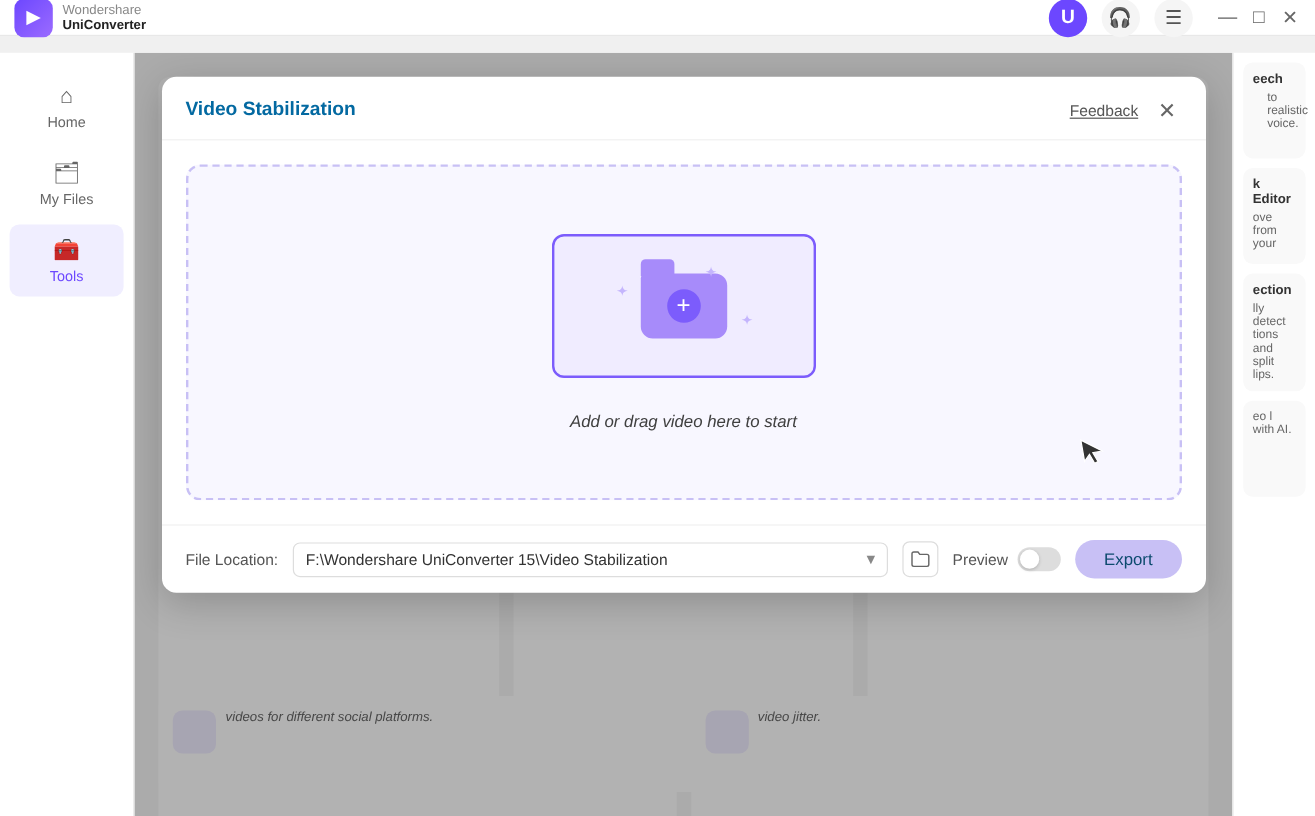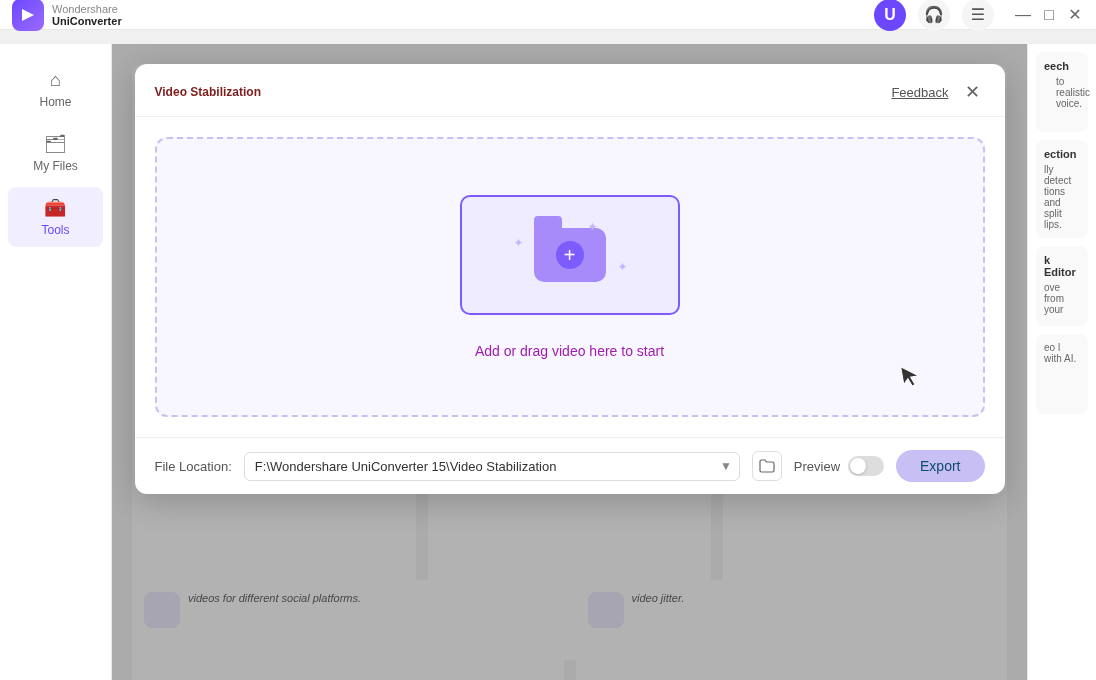--- a/index.html
+++ b/index.html
@@ -154,23 +154,23 @@
       overflow: hidden;
     }
     .modal-header {
       display: flex;
       align-items: center;
       justify-content: space-between;
       padding: 16px 20px 12px;
       border-bottom: 1px solid #f0f0f0;
     }
     .modal-title {
-      font-size: 12px;
+      font-size: 16px;
       font-weight: 600;
-      color: #7f1d1d;
+      color: #0369a1;
     }
     .modal-header-right {
       display: flex; align-items: center; gap: 12px;
     }
     .feedback-link {
       color: #555;
       font-size: 13px;
       text-decoration: underline;
       cursor: pointer;
     }
@@ -258,21 +258,22 @@
       background: #e0d5ff;
       border-radius: 4px 8px 8px 8px;
       opacity: 0.6;
     }
     .folder-shadow-left { transform: rotate(-15deg) translateX(-30px) translateY(5px); z-index: -1; }
     .folder-shadow-right { transform: rotate(15deg) translateX(30px) translateY(5px); z-index: -1; }
 
     .drop-zone-text {
       margin-top: 28px;
       font-size: 14px;
-      color: #a21caf;
+      color: #404040;
+      font-style: italic;
     }
 
     
     .cursor-icon {
       position: absolute;
       bottom: 16px; right: 16px;
       font-size: 22px;
       color: #333;
       transform: rotate(-10deg);
     }
@@ -532,25 +533,25 @@
     </div>
 
   </div>
 
   <div class="right-panel">
     <div class="right-card">
       <div class="right-card-title">eech</div>
       <div style="font-size:10px;color:#666;margin-left:12px;">to realistic voice.</div>
     </div>
     <div class="right-card">
+      <div class="right-card-title">k Editor</div>
+      <div style="font-size:10px;color:#666;">ove from your</div>
+    </div>
+    <div class="right-card">
       <div class="right-card-title">ection</div>
       <div style="font-size:10px;color:#666;">lly detect tions and split lips.</div>
     </div>
     <div class="right-card">
-      <div class="right-card-title">k Editor</div>
-      <div style="font-size:10px;color:#666;">ove from your</div>
-    </div>
-    <div class="right-card">
       <div style="font-size:10px;color:#666;">eo l with AI.</div>
     </div>
   </div>
 
 </div>
 
 </body></html>

